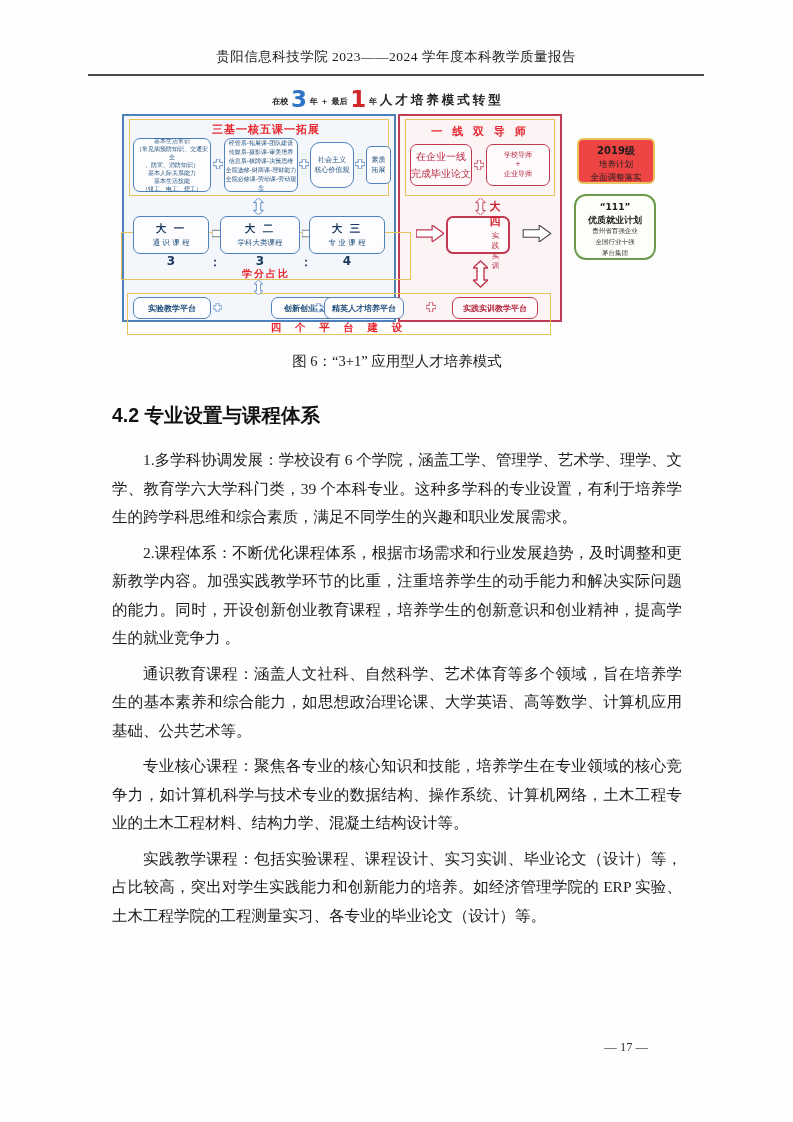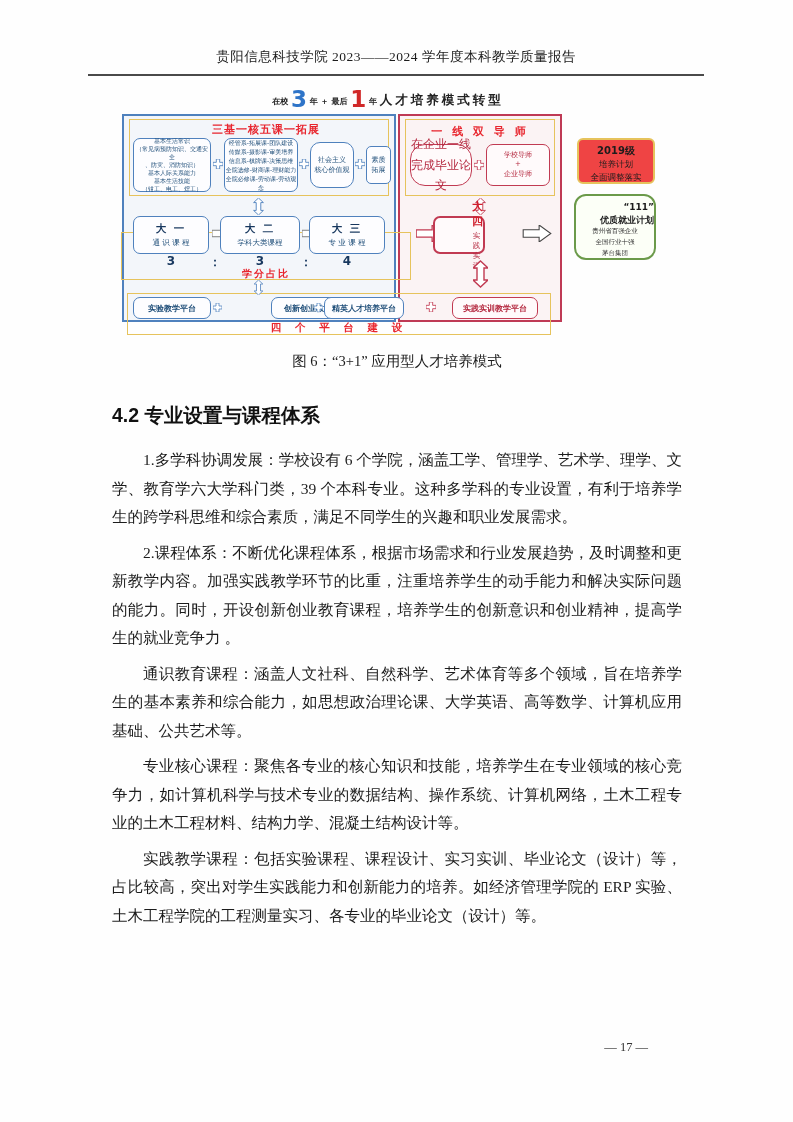--- a/index.html
+++ b/index.html
@@ -165,21 +165,21 @@
           <polygon points="4,0 8,0 8,4 12,4 12,8 8,8 8,12 4,12 4,8 0,8 0,4 4,4" fill="#fff" stroke="#c13a52" stroke-width="1"></polygon>
         </svg>
     </span>
     <div class="abs redbox" style="left:332px;top:211px;width:86px;height:22px;font-size:8px;font-weight:bold;">实践实训教学平台</div>
 
     <div class="abs red-title" style="left:7px;top:235px;width:424px;font-size:10.5px;letter-spacing:5px;">四 个 平 台 建 设</div>
 
     <div class="abs yellow-band" style="left:285px;top:33px;width:150px;height:77px;"></div>
     <div class="abs red-title" style="left:285px;top:38px;width:150px;font-size:11px;letter-spacing:3px;">一 线 双 导 师</div>
 
-    <div class="abs redbox pre" style="left:290px;top:58px;width:62px;height:42px;font-size:12px;line-height:1.7;border-radius:15px;">在企业一线
+    <div class="abs redbox pre" style="left:290px;top:58px;width:62px;height:42px;font-size:10px;line-height:1.7;">在企业一线
 完成毕业论文</div>
     <span class="abs" style="left:354px;top:74px;z-index:2;">
       <svg width="10" height="10" viewBox="0 0 12 12">
           <polygon points="4,0 8,0 8,4 12,4 12,8 8,8 8,12 4,12 4,8 0,8 0,4 4,4" fill="#fff" stroke="#c13a52" stroke-width="1"></polygon>
         </svg>
     </span>
     <div class="abs redbox pre" style="left:366px;top:58px;width:64px;height:42px;font-size:7px;line-height:1.3;">学校导师
 +
 企业导师</div>
 
@@ -187,21 +187,21 @@
       <svg width="15" height="17" viewBox="0 0 15 26">
           <polygon points="7.5,0 15,7 11,7 11,19 15,19 7.5,26 0,19 4,19 4,7 0,7" fill="#fff" stroke="#c13a52" stroke-width="1.4"></polygon>
         </svg>
     </span>
 
     <span class="abs" style="left:296px;top:139px;z-index:2;">
       <svg width="28" height="17" viewBox="0 0 26 16">
           <polygon points="0,4.5 15,4.5 15,0 26,8 15,16 15,11.5 0,11.5" fill="#fff" stroke="#c13a52" stroke-width="1.2"></polygon>
         </svg>
     </span>
-    <div class="abs redbox" style="left:313px;top:130px;width:52px;height:38px;border-width:2px;padding-left:37px;">
+    <div class="abs redbox" style="left:326px;top:130px;width:64px;height:38px;border-width:2px;padding-left:37px;">
       <div style="font-weight:bold;font-size:11px;letter-spacing:3px;color:#d0202e;">大 四</div>
       <div style="font-size:7.5px;letter-spacing:2px;margin-top:2px;">实 践 实 训</div>
     </div>
     <span class="abs" style="left:402px;top:139px;z-index:2;">
       <svg width="30" height="17" viewBox="0 0 26 16">
           <polygon points="0,4.5 15,4.5 15,0 26,8 15,16 15,11.5 0,11.5" fill="#fff" stroke="#444" stroke-width="1"></polygon>
         </svg>
     </span>
 
     <span class="abs" style="left:353px;top:174px;z-index:2;">
@@ -209,21 +209,21 @@
           <polygon points="7.5,0 15,7 11,7 11,19 15,19 7.5,26 0,19 4,19 4,7 0,7" fill="#fff" stroke="#c13a52" stroke-width="1.4"></polygon>
         </svg>
     </span>
 
     <div class="abs" style="left:457px;top:52px;width:78px;height:46px;border:2px solid #e6c35c;border-radius:6px;background:#ef4444;text-align:center;padding-top:4px;z-index:2;">
       <div style="font-weight:bold;font-size:10px;">2019级</div>
       <div class="pre" style="font-size:8.5px;line-height:1.5;">培养计划
 全面调整落实</div>
     </div>
     <div class="abs" style="left:454px;top:108px;width:82px;height:66px;border:2px solid #6b9a4a;border-radius:12px;background:#fcfff7;text-align:center;padding-top:5px;z-index:2;">
-      <div class="pre" style="font-weight:bold;font-size:9px;line-height:1.4;text-align:right;">“111”
+      <div class="pre" style="font-weight:bold;font-size:9px;line-height:1.4;">“111”
 优质就业计划</div>
       <div class="pre" style="font-size:6.5px;line-height:1.7;color:#333;">贵州省百强企业
 全国行业十强
 茅台集团</div>
     </div>
   </div>
 
   <div class="caption">图 6：“3+1” 应用型人才培养模式</div>
 
   <div class="section-heading">4.2 专业设置与课程体系</div>

